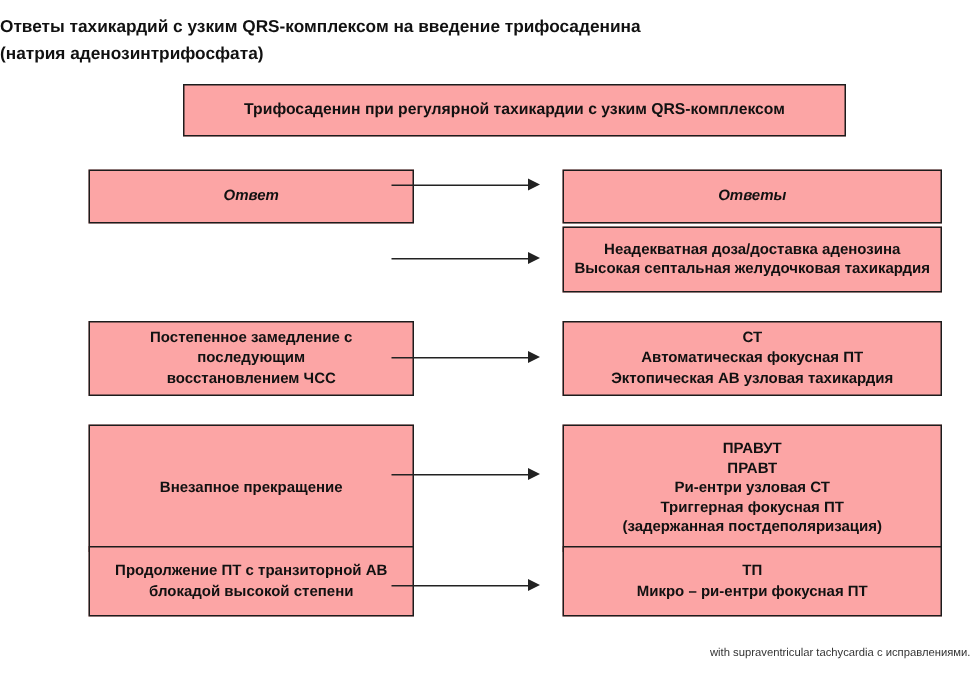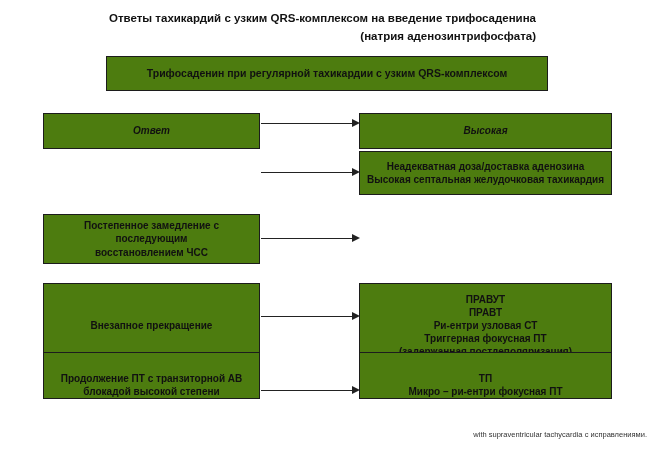--- a/index.html
+++ b/index.html
@@ -13,52 +13,53 @@
     width: 652px;
     height: 459px;
     background: #ffffff;
     overflow: hidden;
   }
   .title {
     position: absolute;
     top: 10px;
     left: 0;
     width: 536px;
-    text-align: right;
+    text-align: left;
     font-weight: bold;
     font-size: 11.5px;
     line-height: 1.55;
     color: #111111;
   }
   .box {
     position: absolute;
     box-sizing: border-box;
     border: 1.5px solid #1c1c1c;
-    background: #4d7c0f;
+    background: #fca5a5;
     display: flex;
     align-items: center;
     justify-content: center;
     text-align: center;
     font-weight: bold;
     font-size: 10px;
     line-height: 1.32;
     color: #111111;
+    margin-left: 16px;
   }
   .box .txt { white-space: pre-line; padding: 0 6px; }
   .root-box {
     left: 106px; top: 56px; width: 442px; height: 35px;
     font-size: 10.5px;
   }
   .left-col  { left: 43px;  width: 217px; }
   .right-col { left: 359px; width: 253px; }
   .hdr  { top: 113px; height: 36px; font-style: italic; }
   .r1   { top: 151px; height: 44px; }
   .r2   { top: 214px; height: 50px; }
   .r3   { top: 283px; height: 85px; }
-  .r4   { top: 352px; height: 47px; align-items: flex-end; }
+  .r4   { top: 364px; height: 47px; }
   .arrow {
     position: absolute;
     left: 261px;
     width: 91px;
     height: 0;
     border-top: 1.6px solid #222222;
   }
   .arrow::after {
     content: "";
     position: absolute;
@@ -97,34 +98,39 @@
 
   <div class="box root-box">
     <span class="txt">Трифосаденин при регулярной тахикардии с узким QRS-комплексом</span>
   </div>
 
   <div class="box left-col hdr">
     <span class="txt">Ответ</span>
   </div>
   <div class="arrow a-hdr"></div>
   <div class="box right-col hdr">
-    <span class="txt">Высокая</span>
+    <span class="txt">Ответы</span>
   </div>
 
   <div class="arrow a-r1"></div>
   <div class="box right-col r1">
     <span class="txt">Неадекватная доза/доставка аденозина
 Высокая септальная желудочковая тахикардия</span>
   </div>
 
   <div class="box left-col r2">
     <span class="txt">Постепенное замедление с последующим
 восстановлением ЧСС</span>
   </div>
   <div class="arrow a-r2"></div>
+  <div class="box right-col r2">
+    <span class="txt">СТ
+Автоматическая фокусная ПТ
+Эктопическая АВ узловая тахикардия</span>
+  </div>
 
   <div class="box left-col r3">
     <span class="txt">Внезапное прекращение</span>
   </div>
   <div class="arrow a-r3"></div>
   <div class="box right-col r3">
     <span class="txt">ПРАВУТ
 ПРАВТ
 Ри-ентри узловая СТ
 Триггерная фокусная ПТ

